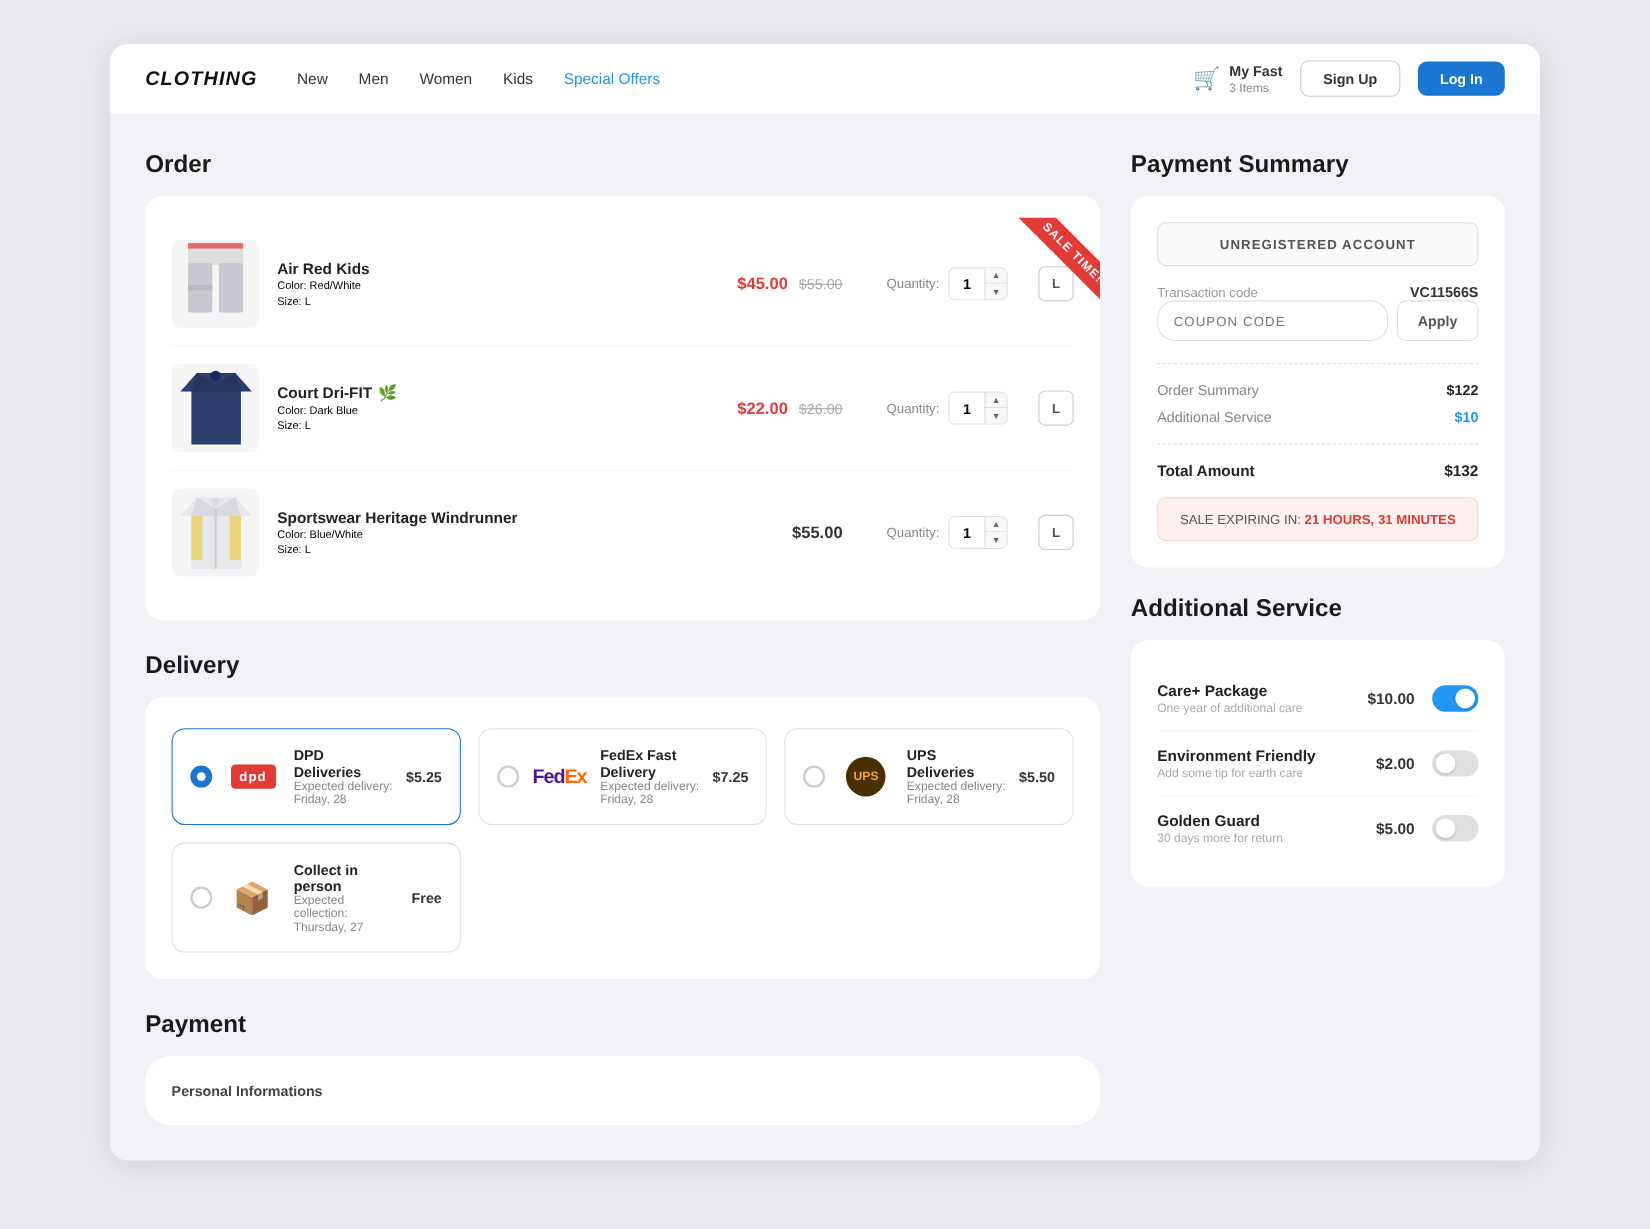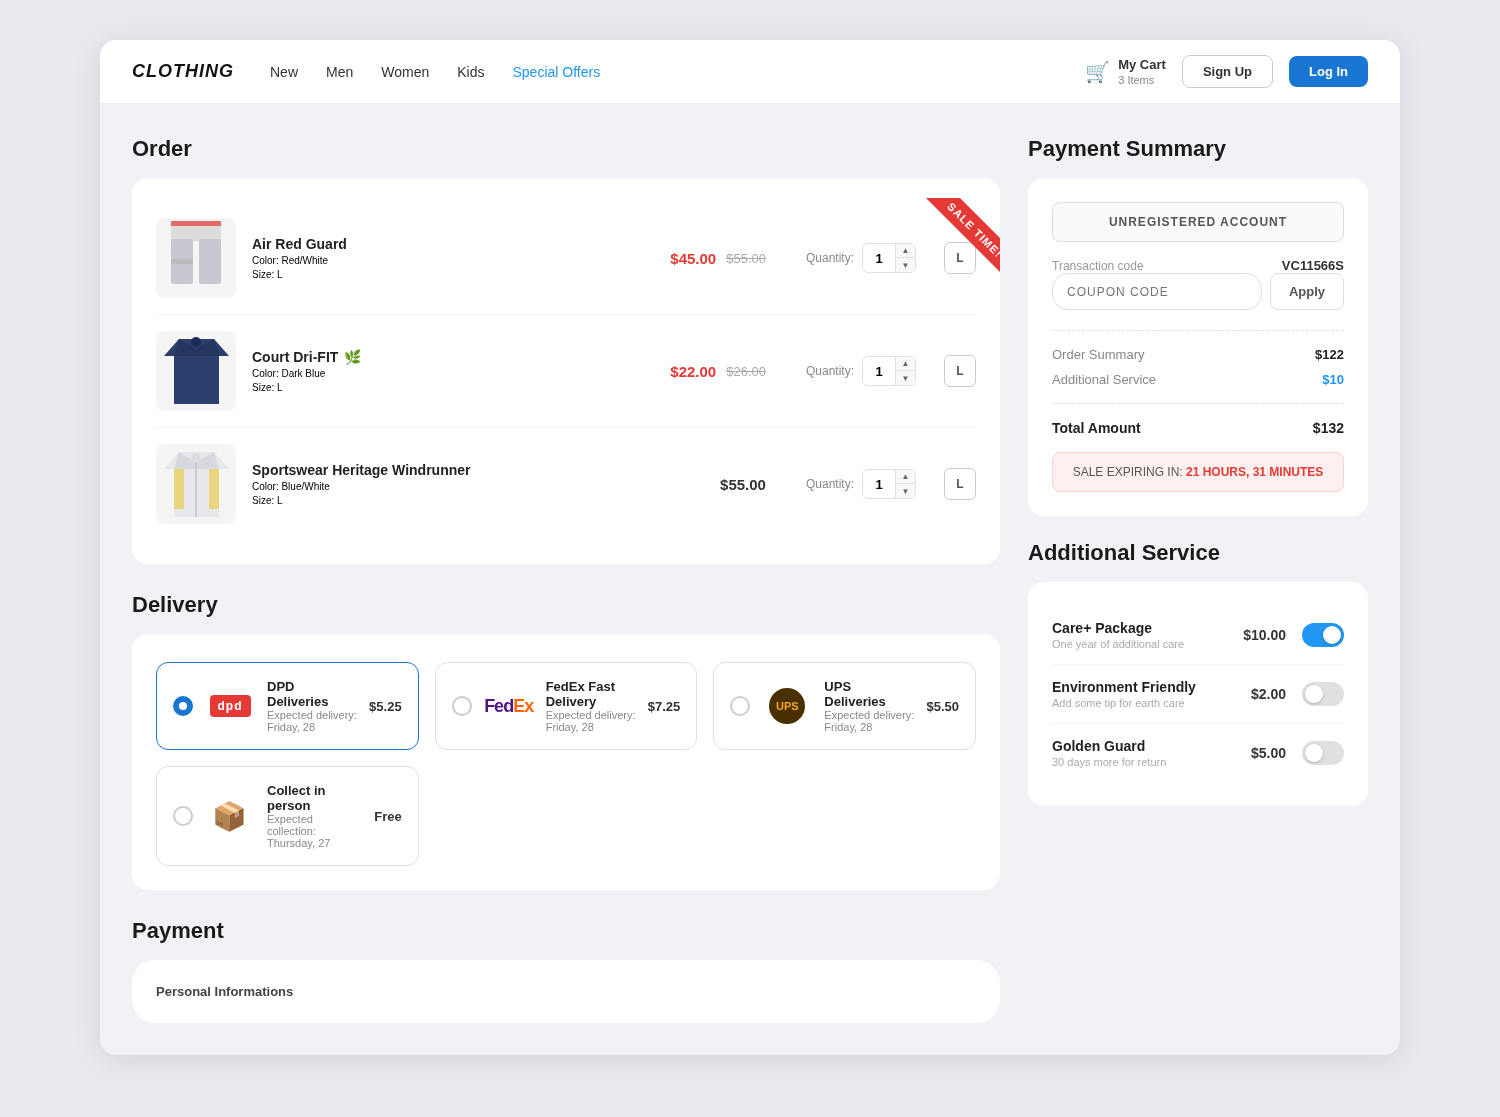--- a/index.html
+++ b/index.html
@@ -554,21 +554,21 @@
       <li><a href="#">New</a></li>
       <li><a href="#">Men</a></li>
       <li><a href="#">Women</a></li>
       <li><a href="#">Kids</a></li>
       <li><a href="#" class="special">Special Offers</a></li>
     </ul>
     <div class="navbar-right">
       <div class="cart-info">
         <div class="cart-icon-wrap">🛒</div>
         <div class="cart-text">
-          <strong>My Cart</strong>
+          <strong>My Fast</strong>
           <span>3 Items</span>
         </div>
       </div>
       <button class="btn-signup">Sign Up</button>
       <button class="btn-login">Log In</button>
     </div>
   </nav>
 
   <div class="main-content">
 
@@ -586,21 +586,21 @@
             <div class="item-img">
               <svg width="60" height="75" viewBox="0 0 60 75">
                 <rect x="5" y="0" width="50" height="20" rx="3" fill="#dcdcdc"></rect>
                 <rect x="5" y="18" width="22" height="45" rx="2" fill="#c8c8d0"></rect>
                 <rect x="33" y="18" width="22" height="45" rx="2" fill="#c8c8d0"></rect>
                 <rect x="5" y="0" width="50" height="5" fill="#e53935" opacity="0.7"></rect>
                 <rect x="5" y="38" width="22" height="5" fill="#bbb"></rect>
               </svg>
             </div>
             <div class="item-info">
-              <div class="item-name">Air Red Guard</div>
+              <div class="item-name">Air Red Kids</div>
               <div class="item-meta">Color: Red/White</div>
               <div class="item-meta">Size: L</div>
             </div>
             <div class="item-prices">
               <span class="price-new">$45.00</span>
               <span class="price-old">$55.00</span>
             </div>
             <div class="item-qty">
               <span class="qty-label">Quantity:</span>
               <div class="qty-input-wrap">

